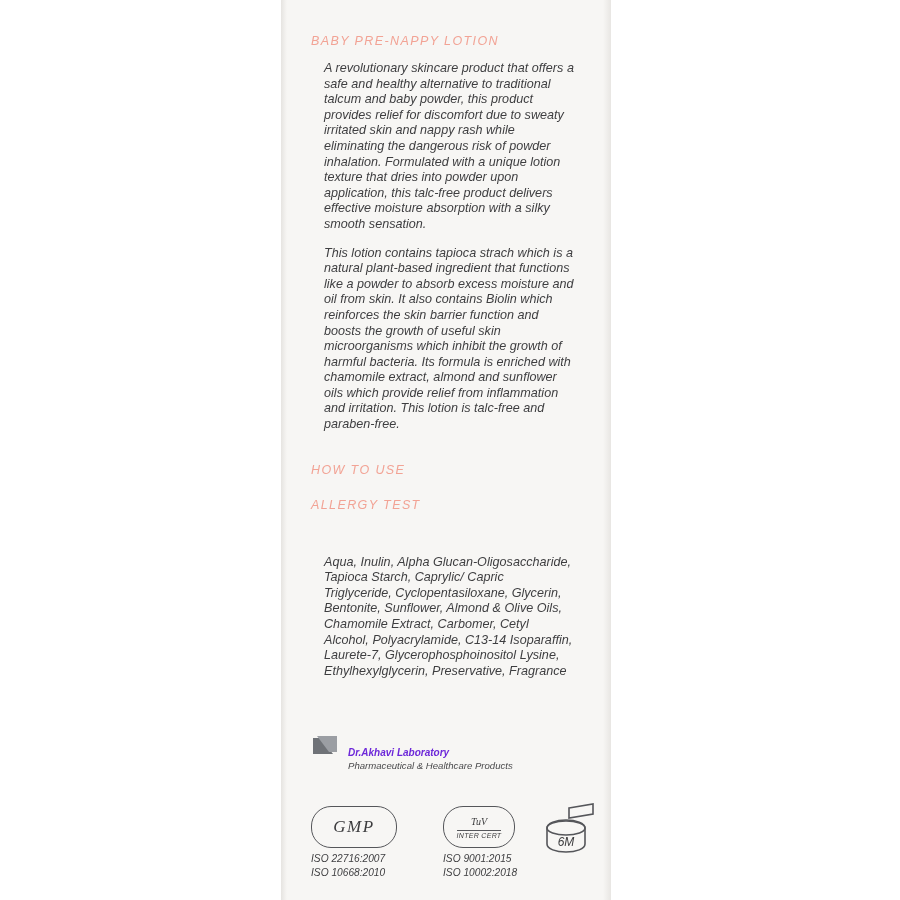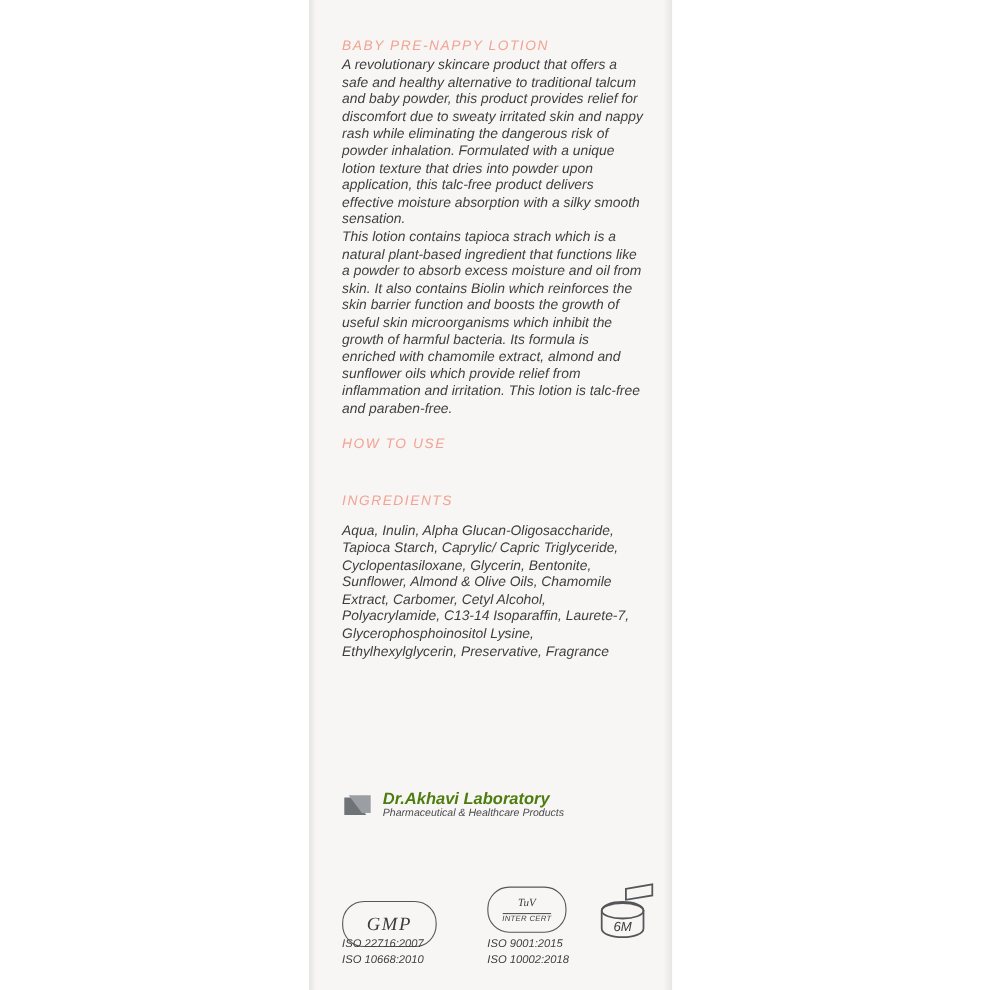--- a/index.html
+++ b/index.html
@@ -53,21 +53,21 @@
     font-size: 12.5px;
     letter-spacing: 1.4px;
     margin: 0 0 4px 0;
     font-family: "Liberation Sans", sans-serif;
   }
   .sec-head.ing { color: #f2a395; }
   .body-text {
     color: #3e3e40;
     font-size: 12.6px;
     line-height: 15.6px;
-    margin: 0;
+    margin: 13px;
     letter-spacing: 0.01px;
   }
   .gap-sm { height: 9px; }
   .gap-md { height: 17px; }
 
   
   #brand {
     position: absolute;
     left: 30px;
     top: 718px;
@@ -78,24 +78,25 @@
     align-items: center;
     gap: 9px;
   }
   .brand-logo {
     width: 28px;
     height: 28px;
     flex: 0 0 28px;
   }
   .brand-names { display: flex; flex-direction: column; justify-content: center; }
   .brand-name {
-    font-size: 15px;
+    font-size: 10px;
     font-weight: bold;
-    color: #4d7c0f;
+    color: #6d28d9;
     line-height: 15px;
+    margin-top: 27px;
   }
   .brand-sub {
     font-size: 9.6px;
     color: #4a4a4c;
     line-height: 12px;
   }
   .brand-meta {
     margin-top: 8px;
     font-size: 10.8px;
     color: #3e3e40;
@@ -114,21 +115,20 @@
     position: absolute;
     left: 0px; top: 0px;
     width: 84px; height: 40px;
     border: 1.6px solid #55565a;
     border-radius: 20px;
     display: flex; align-items: center; justify-content: center;
     color: #3c3c3e;
     font-size: 17px;
     letter-spacing: 1.5px;
     font-family: "Liberation Serif", serif;
-    margin-top: 13px;
   }
   .cert-tuv {
     position: absolute;
     left: 132px; top: 0px;
     width: 70px; height: 40px;
     border: 1.6px solid #55565a;
     border-radius: 20px;
     display: flex; flex-direction: column; align-items: center; justify-content: center;
     color: #3c3c3e;
   }
@@ -161,23 +161,23 @@
     <div id="content">
 
       <div class="sec-head">BABY PRE-NAPPY LOTION</div>
       <p class="body-text">A revolutionary skincare product that offers a safe and healthy alternative to traditional talcum and baby powder, this product provides relief for discomfort due to sweaty irritated skin and nappy rash while eliminating the dangerous risk of powder inhalation. Formulated with a unique lotion texture that dries into powder upon application, this talc-free product delivers effective moisture absorption with a silky smooth sensation.</p>
       <p class="body-text">This lotion contains tapioca strach which is a natural plant-based ingredient that functions like a powder to absorb excess moisture and oil from skin. It also contains Biolin which reinforces the skin barrier function and boosts the growth of useful skin microorganisms which inhibit the growth of harmful bacteria. Its formula is enriched with chamomile extract, almond and sunflower oils which provide relief from inflammation and irritation. This lotion is talc-free and paraben-free.</p>
 
       <div class="gap-md"></div>
       <div class="sec-head">HOW TO USE</div>
 
       <div class="gap-md"></div>
+      <div class="sec-head">ALLERGY TEST</div>
 
       <div class="gap-md"></div>
-      <div class="sec-head ing">INGREDIENTS</div>
       <div class="gap-sm"></div>
       <p class="body-text">Aqua, Inulin, Alpha Glucan-Oligosaccharide, Tapioca Starch, Caprylic/ Capric Triglyceride, Cyclopentasiloxane, Glycerin, Bentonite, Sunflower, Almond &amp; Olive Oils, Chamomile Extract, Carbomer, Cetyl Alcohol, Polyacrylamide, C13-14 Isoparaffin, Laurete-7, Glycerophosphoinositol Lysine, Ethylhexylglycerin, Preservative, Fragrance</p>
 
     </div>
 
     <div id="brand">
       <div class="brand-row">
         <span class="brand-logo">
           <svg width="28" height="28" viewBox="0 0 28 28" aria-hidden="true">
             <path d="M2 23 L2 7 L10 7 L22 23 Z" fill="#6f7277"></path>

